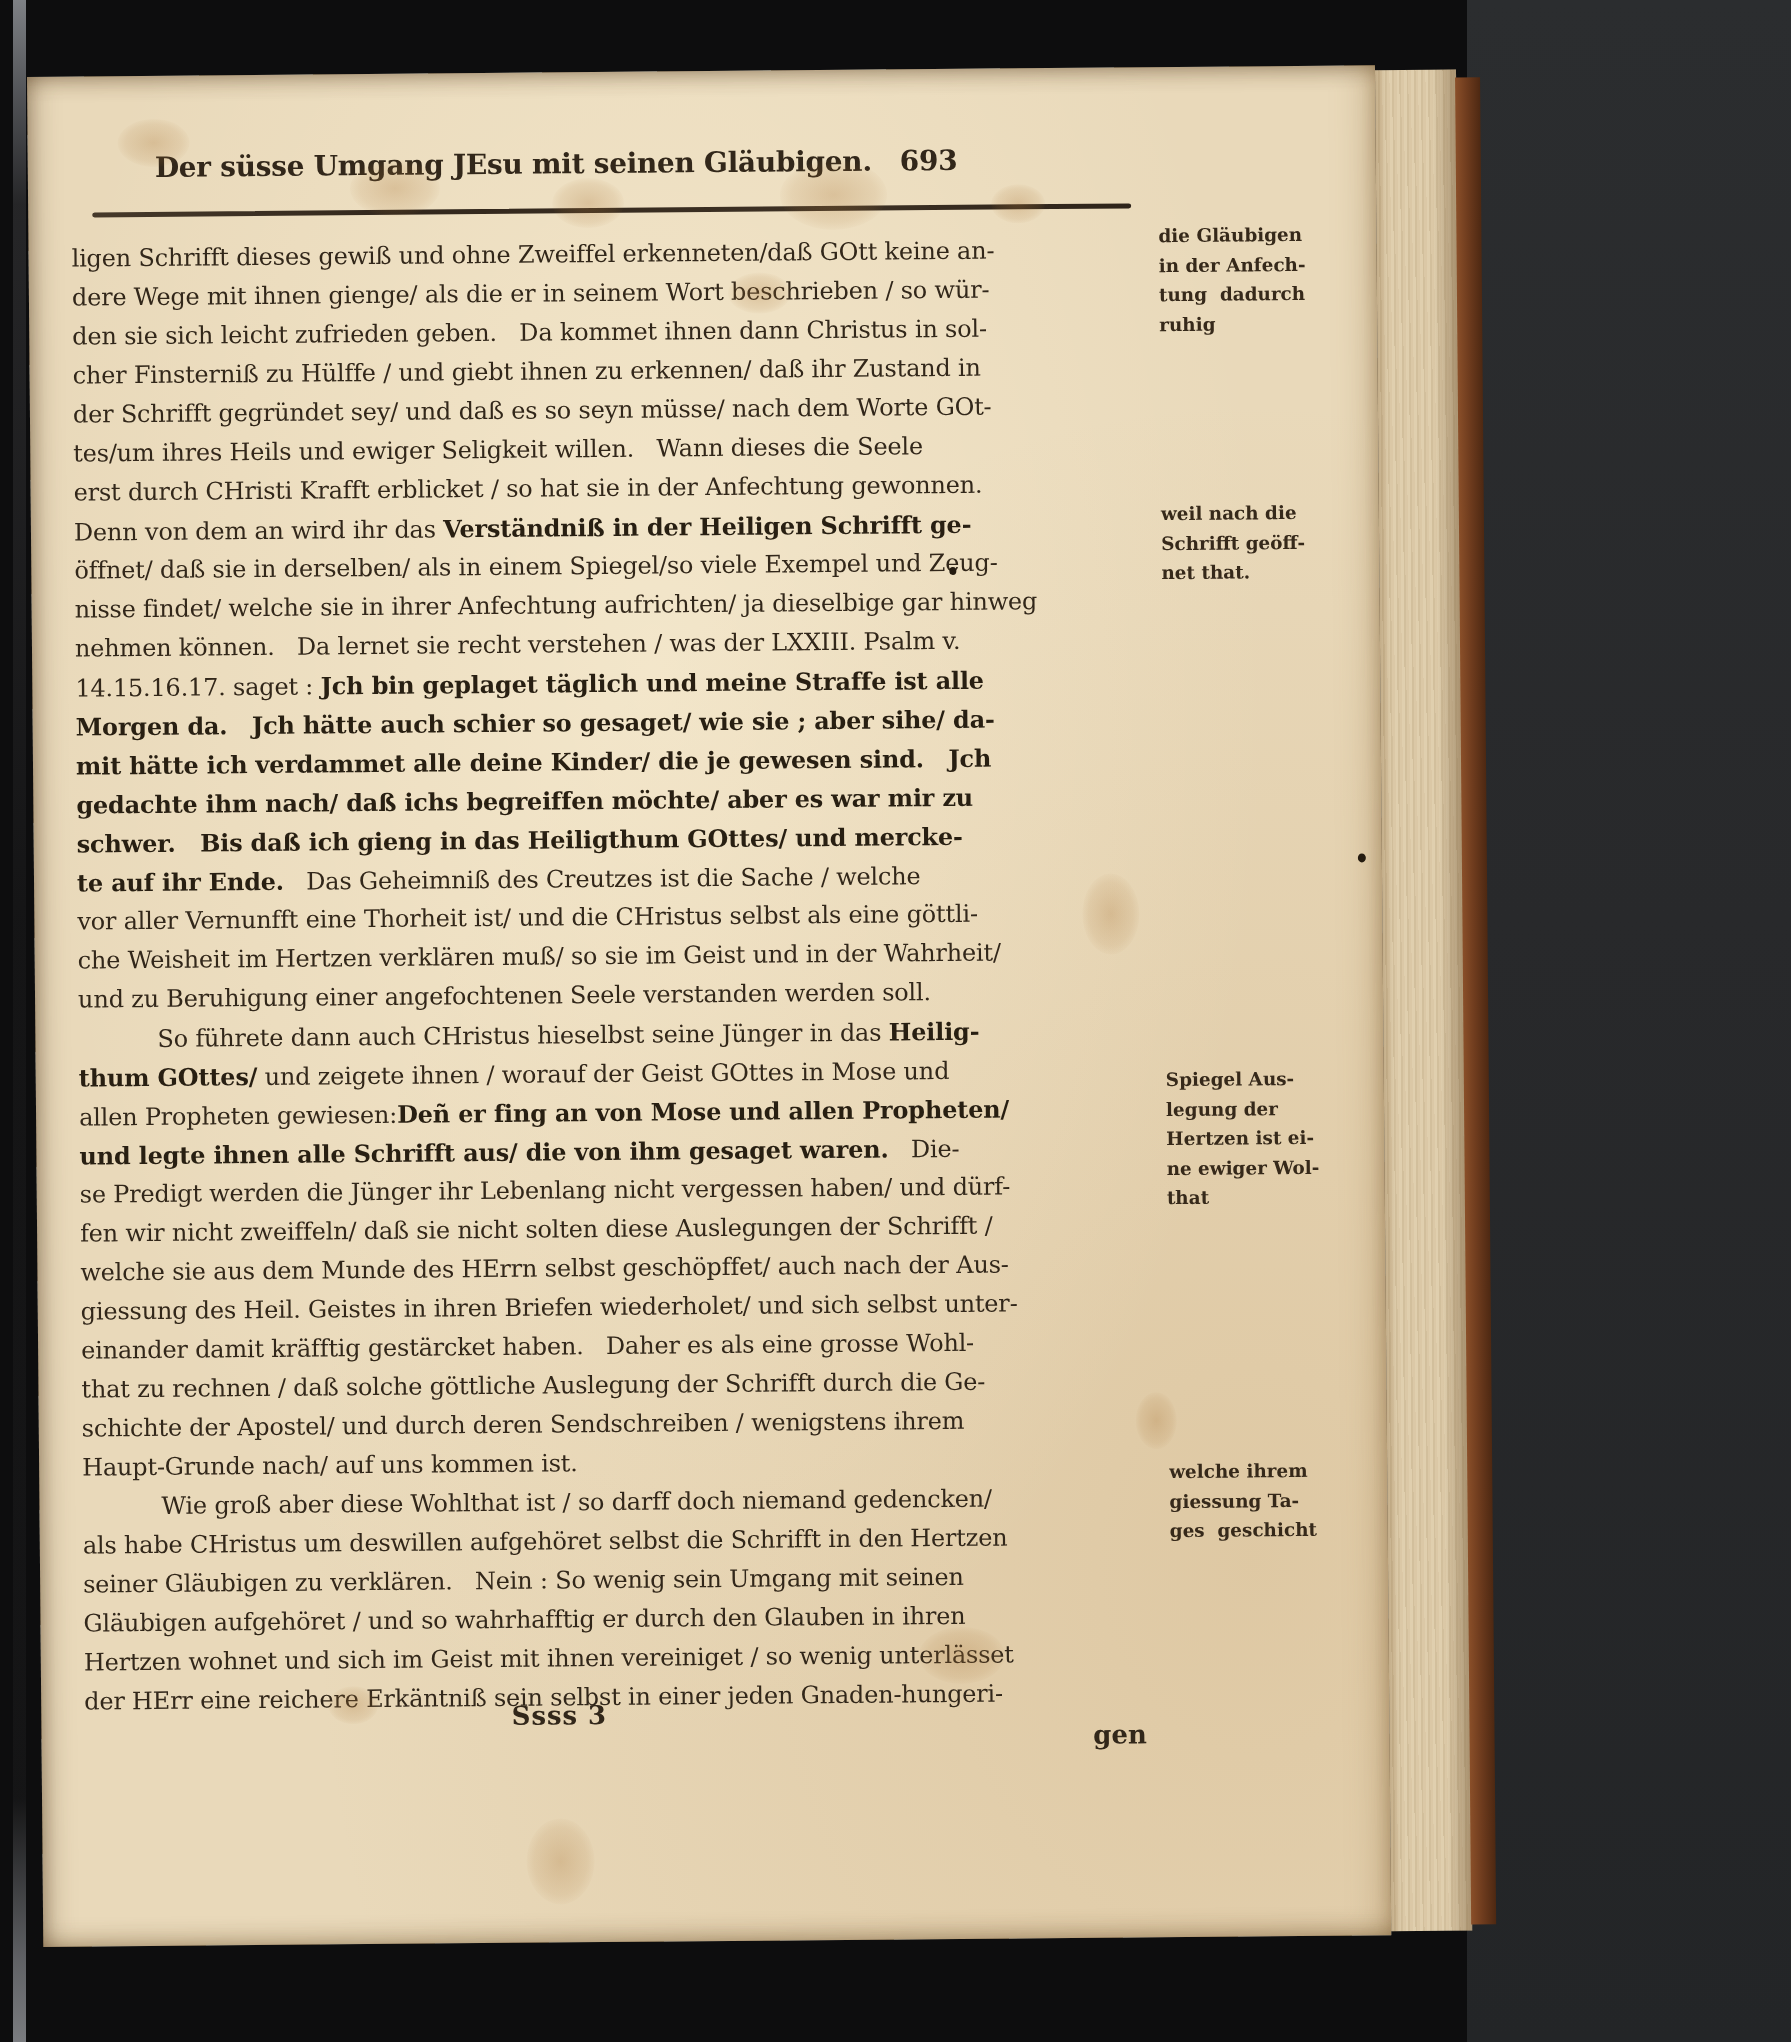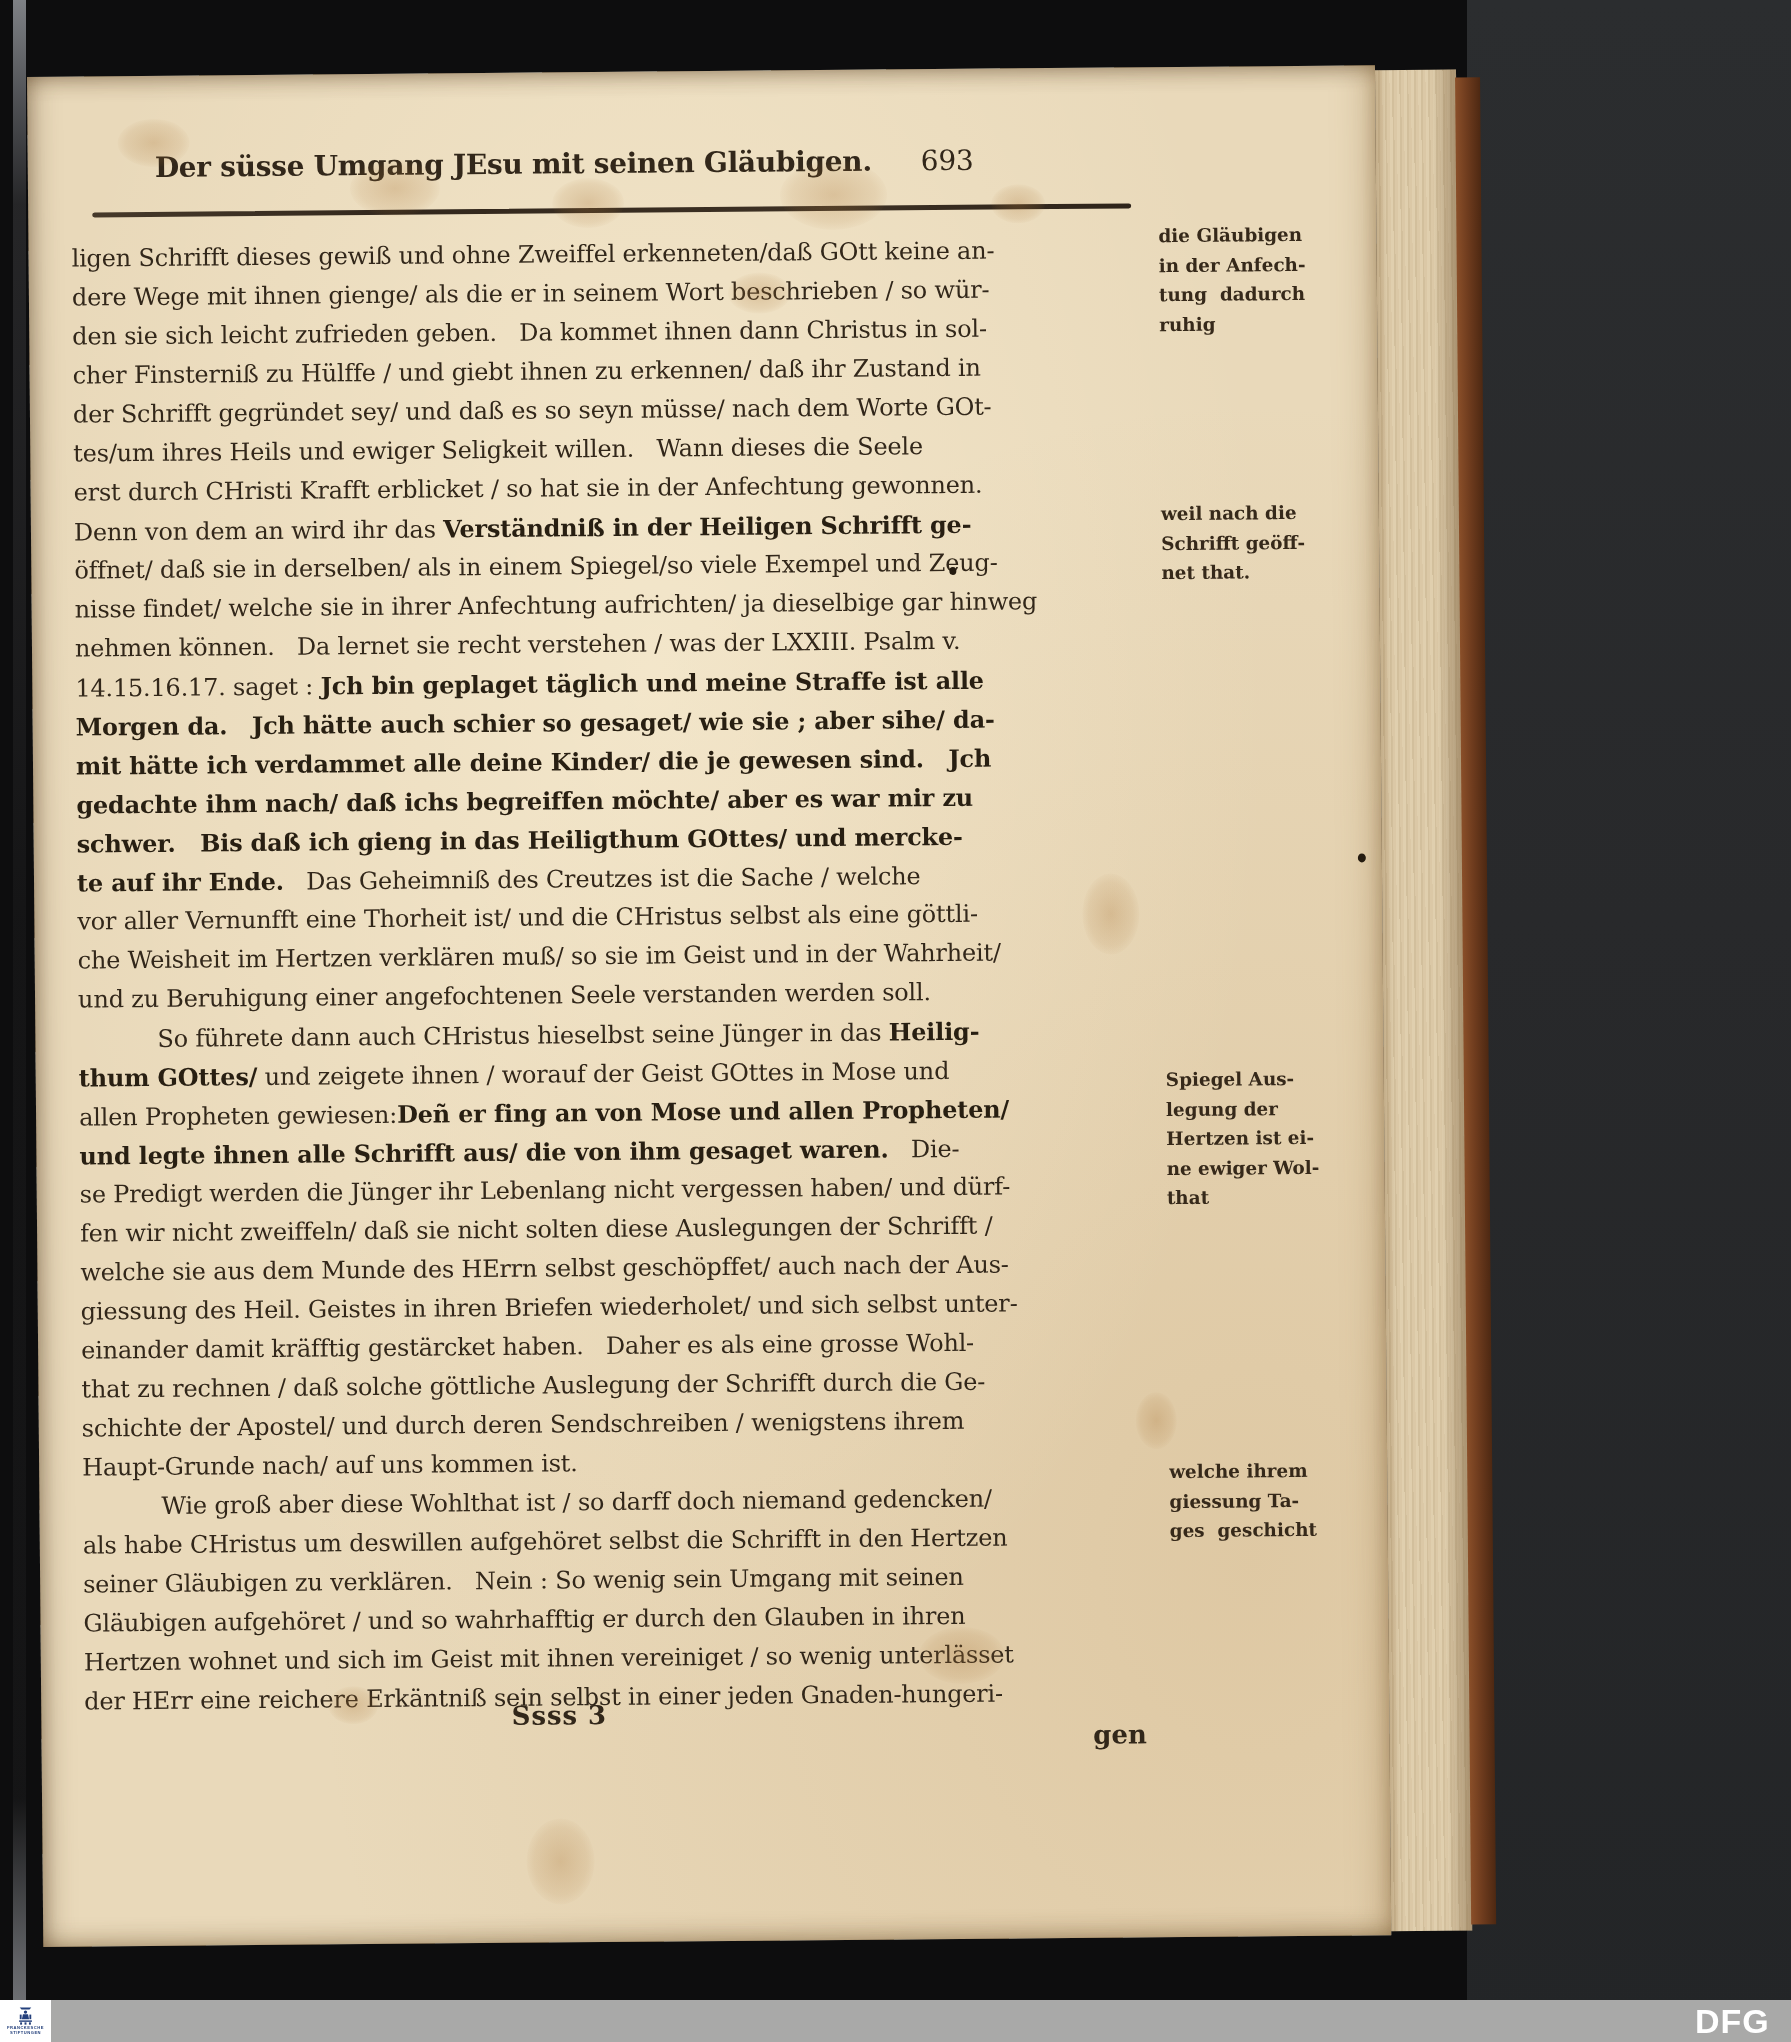--- a/index.html
+++ b/index.html
@@ -33,21 +33,21 @@
     background:
       linear-gradient(90deg, rgba(120,85,40,.28) 0%, rgba(120,85,40,0) 14%, rgba(120,85,40,0) 70%, rgba(90,60,25,.4) 100%),
       repeating-linear-gradient(90deg,#e0cfae 0 2.7px,#d2bf9c 2.7px 4.5px,#dbc8a6 4.5px 7.2px);
   }
   .cover-edge{position:absolute;left:1428px;top:12.5px;width:25px;height:1847px;
     background:linear-gradient(90deg,#8a4f29 0%,var(--cover,#6f3c1e) 45%,#4d2812 100%);}
 
   
   .running-head{position:absolute;left:127px;top:75px;display:flex;align-items:baseline;
     color:var(--ink,#32271a);font-size:28px;font-weight:bold;letter-spacing:-0.3px;white-space:pre;}
-  .running-head .pageno{margin-left:49px;font-weight:normal;}
+  .running-head .pageno{margin-left:28px;font-weight:bold;}
   .head-rule{position:absolute;left:64px;top:136px;width:1039px;height:4.5px;
     background:linear-gradient(90deg,#46392a,#32271c 30%,#3d3124 70%,#2e241a);border-radius:2.7px;}
 
   .body-text{position:absolute;left:43px;top:163px;width:1066px;
     color:var(--ink,#32271a);font-size:24px;line-height:39px;letter-spacing:-0.2px;}
   .body-text .line{height:39px;white-space:pre;}
   .body-text .line.indent{padding-left:79px;}
   .body-text .em{font-weight:bold;color:#281f12;}
 
   .margin-notes{position:absolute;left:1130px;top:0;width:159px;
@@ -155,34 +155,14 @@
       <div class="stain" style="left:878px;top:1558px;width:86px;height:57px;"></div>
       <div class="stain" style="left:484px;top:1746px;width:68px;height:86px;"></div>
       <div class="speck" style="left:918px;top:498px;width:7.2px;height:8px;"></div>
       <div class="speck" style="left:1324px;top:788px;width:8px;height:9px;"></div>
     </div>
 
     <div class="fore-edge"></div>
     <div class="cover-edge"></div>
   </div>
 
-  <div class="footer">
-    <div class="logo-box">
-      <svg width="15" height="18" viewBox="0 0 17 20">
-        <g fill="#24407c">
-          <path d="M2 0 L8.5 0 L15 0 L13 2.2 L4 2.2 Z" transform="translate(0,0.4)"></path>
-          <circle cx="8.5" cy="5.6" r="1.9"></circle>
-          <path d="M5.6 8 L11.4 8 L12.6 13.6 L4.4 13.6 Z"></path>
-          <rect x="2" y="8.4" width="2.1" height="5.2"></rect>
-          <rect x="12.9" y="8.4" width="2.1" height="5.2"></rect>
-          <rect x="1.2" y="15" width="14.6" height="1.6"></rect>
-          <rect x="2.4" y="17.2" width="2.2" height="2.6"></rect>
-          <rect x="7.4" y="17.2" width="2.2" height="2.6"></rect>
-          <rect x="12.4" y="17.2" width="2.2" height="2.6"></rect>
-        </g>
-      </svg>
-      <span class="lg-line">FRANCKESCHE</span>
-      <span class="lg-line">STIFTUNGEN</span>
-    </div>
-    <span class="dfg">DFG</span>
-  </div>
 </div>
 
 
 </body></html>

